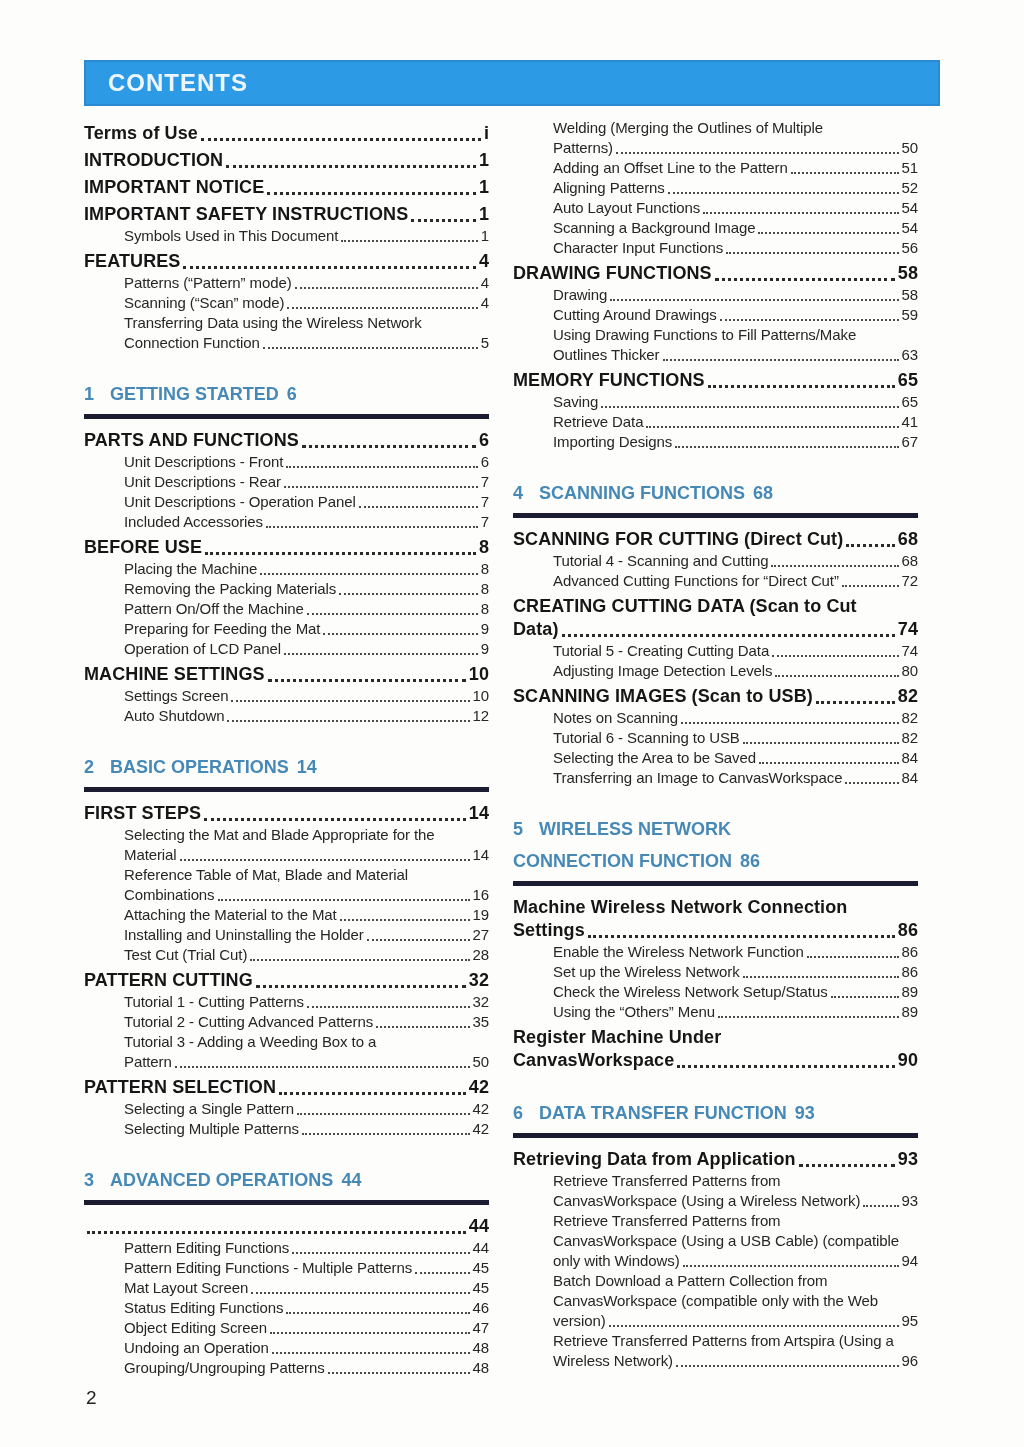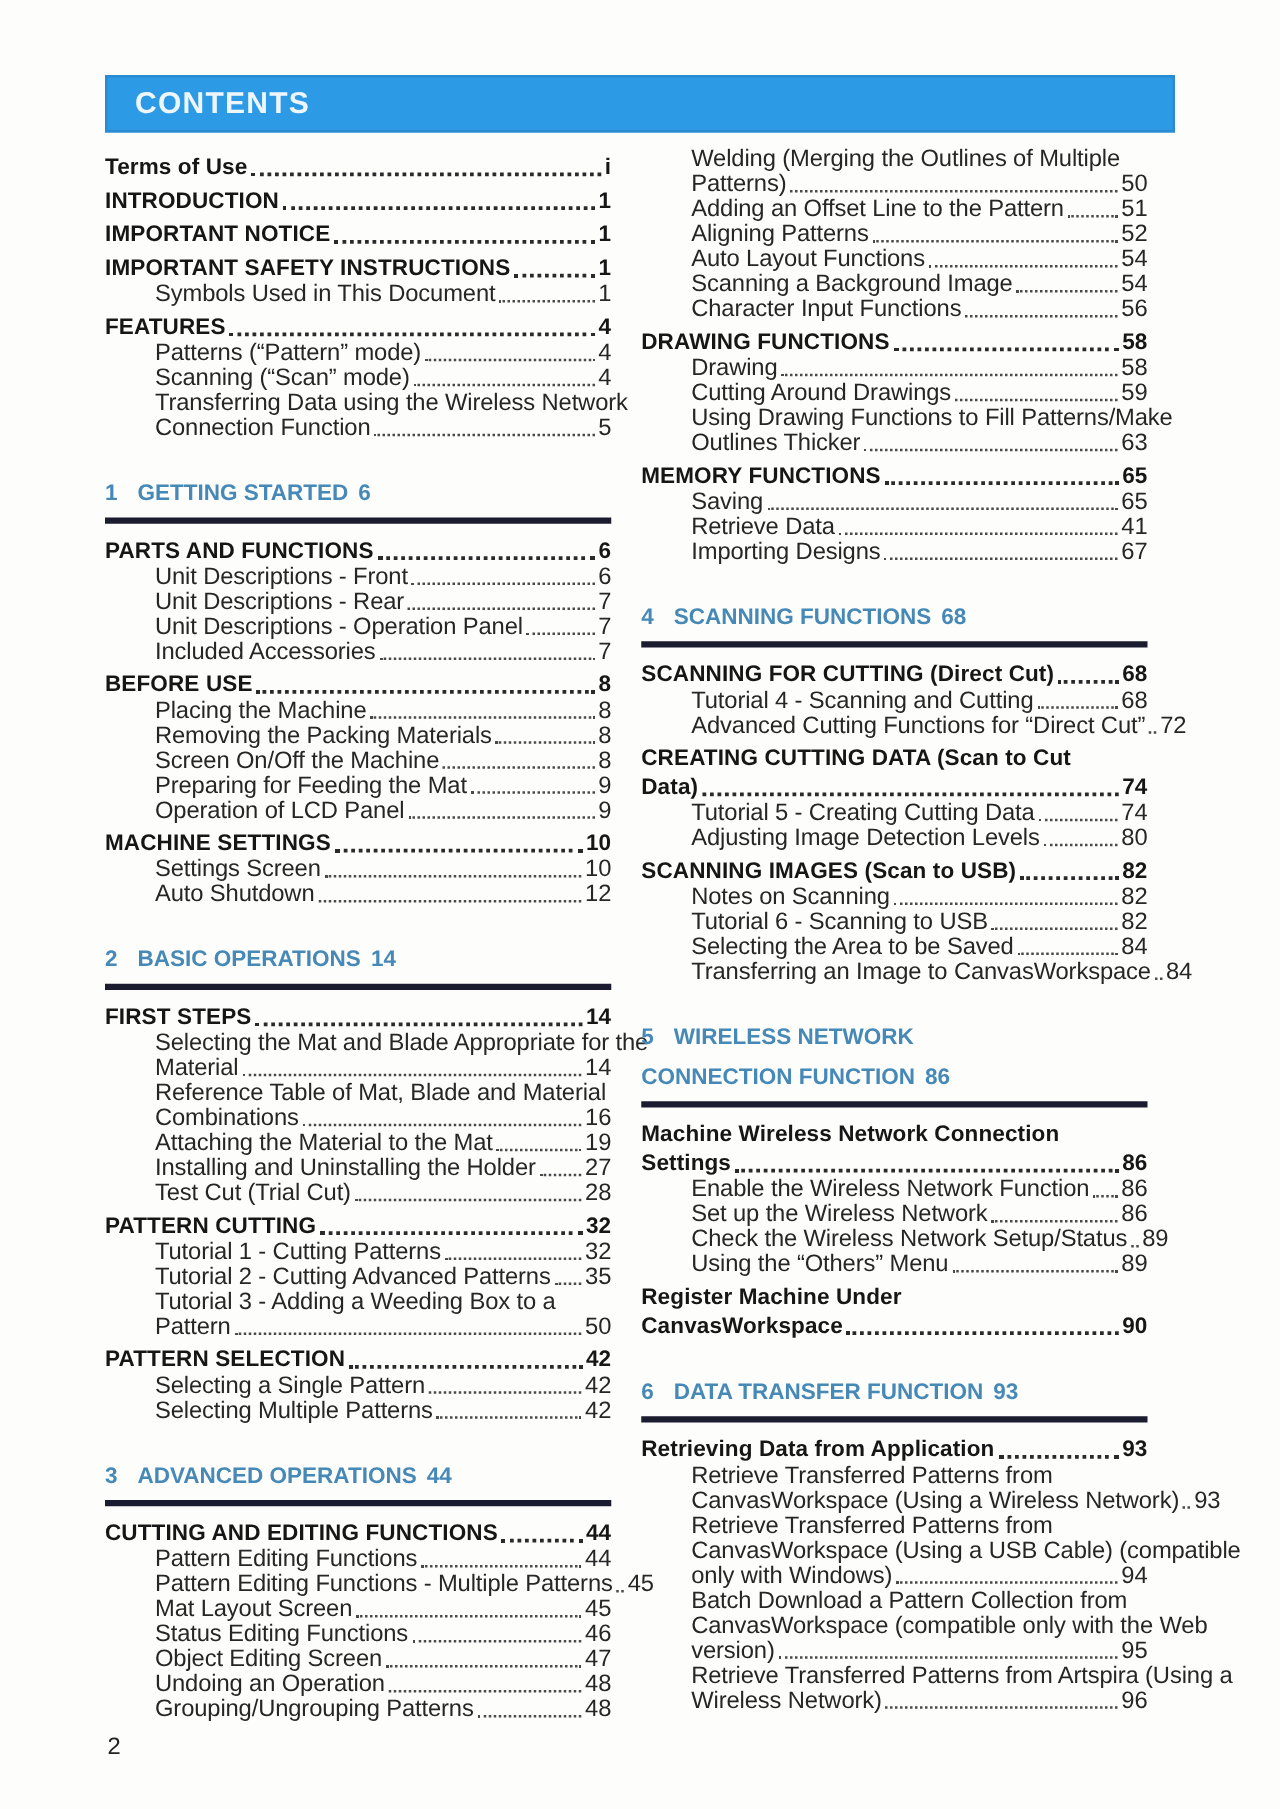--- a/index.html
+++ b/index.html
@@ -52,21 +52,21 @@
     font-weight: bold;
     font-size: 18px;
     line-height: 23px;
     margin-top: 4px;
     letter-spacing: 0.1px;
     color: #161616;
   }
   .section .dots { border-bottom: 3px dotted #2a2a2a; margin-bottom: 4px; }
 
   .sub {
-    font-size: 19px;
+    font-size: 15px;
     line-height: 20px;
     padding-left: 40px;
     color: #262626;
     letter-spacing: -0.1px;
   }
   .sub .dots { border-bottom: 2px dotted #4a4a4a; }
 
   .chapter {
     color: #4689b6;
     font-weight: bold;
@@ -218,21 +218,21 @@
         </div>
         <div class="entry sub">
           <div class="row ">
             <span class="label">Removing the Packing Materials</span>
             <span class="dots"></span>
             <span class="pg">8</span>
           </div>
         </div>
         <div class="entry sub">
           <div class="row ">
-            <span class="label">Screen On/Off the Machine</span>
+            <span class="label">Pattern On/Off the Machine</span>
             <span class="dots"></span>
             <span class="pg">8</span>
           </div>
         </div>
         <div class="entry sub">
           <div class="row ">
             <span class="label">Preparing for Feeding the Mat</span>
             <span class="dots"></span>
             <span class="pg">9</span>
           </div>
@@ -360,21 +360,20 @@
             <span class="label">Selecting Multiple Patterns</span>
             <span class="dots"></span>
             <span class="pg">42</span>
           </div>
         </div>
         <div class="chapter">
           <div class="row ch-line"><span class="ch-num">3</span><span class="label">ADVANCED OPERATIONS</span><span class="dots"></span><span class="pg">44</span></div>
         </div>
         <div class="entry section">
           <div class="row ">
-            <span class="label">CUTTING AND EDITING FUNCTIONS</span>
             <span class="dots"></span>
             <span class="pg">44</span>
           </div>
         </div>
         <div class="entry sub">
           <div class="row ">
             <span class="label">Pattern Editing Functions</span>
             <span class="dots"></span>
             <span class="pg">44</span>
           </div>

